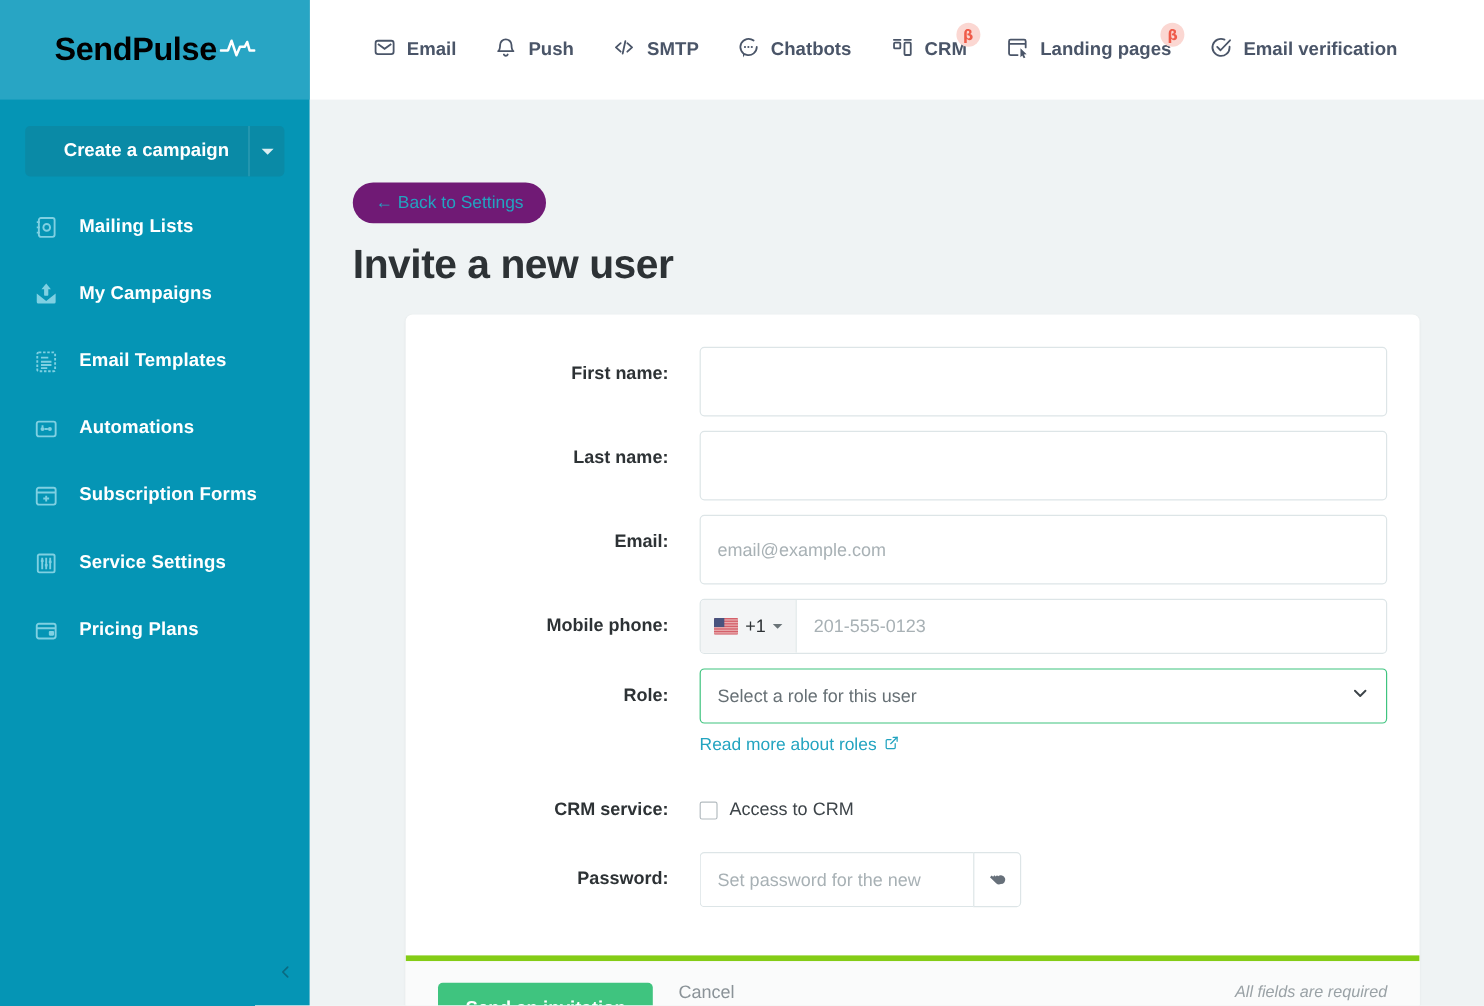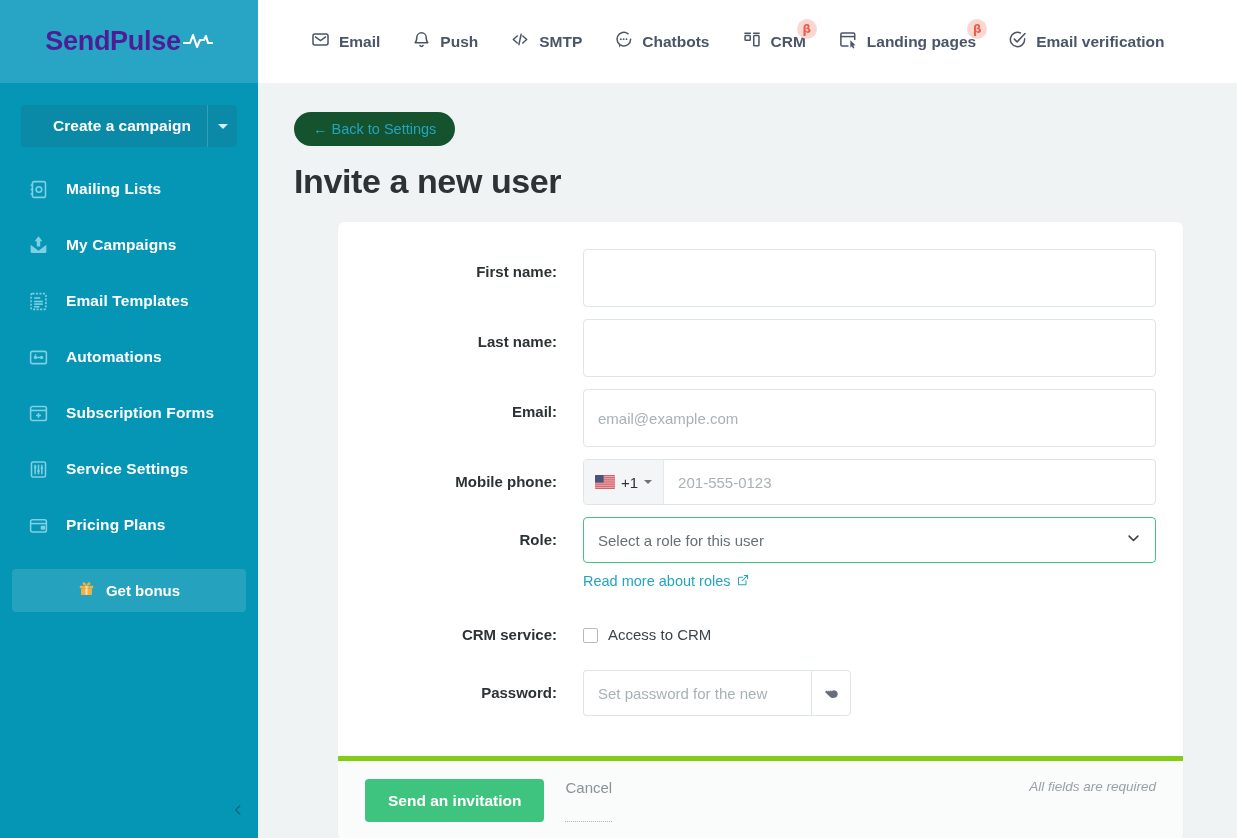--- a/index.html
+++ b/index.html
@@ -17,21 +17,21 @@
     background: #0595b5;
     position: relative;
     display: flex; flex-direction: column;
   }
   .sidebar-header {
     height: 83px; background: #28a5c4;
     display: flex; align-items: center; justify-content: center;
   }
   .logo { display: flex; align-items: flex-end; gap: 0px; }
   .logo-text {
-    color: #4c1d95; font-size: 27px; font-weight: 700; letter-spacing: -0.3px;
+    color: #000000; font-size: 27px; font-weight: 700; letter-spacing: -0.3px;
   }
   .logo-pulse { margin-left: 2px; margin-bottom: 4px; }
 
   .create-campaign-wrap { padding: 22px 21px 0 21px; }
   .create-campaign {
     display: flex; height: 42px; border-radius: 4px; overflow: hidden;
     background: #0a8aa6;
   }
   .create-campaign-main {
     flex: 1; display: flex; align-items: center; justify-content: center;
@@ -83,23 +83,23 @@
     width: 20px; height: 20px; border-radius: 50%;
     background: #fbd7d2; color: #ef5b49;
     font-size: 12px; font-weight: 700;
     display: flex; align-items: center; justify-content: center;
     font-family: "DejaVu Sans", sans-serif;
   }
 
   .content { flex: 1; padding: 29px 54px 0 36px; overflow: hidden; }
   .back-btn {
     display: inline-flex; align-items: center; gap: 7px;
-    background: #14532d; border-radius: 20px;
+    background: #701a75; border-radius: 20px;
     padding: 9px 19px; cursor: pointer;
-    color: #23a4c0; font-size: 14.5px;
+    color: #23a4c0; font-size: 14.5px; margin-top: 40px;
   }
   .page-title {
     font-size: 34px; font-weight: 700; color: #2d3235;
     margin-top: 16px; letter-spacing: -0.4px;
   }
 
   .card {
     margin-top: 21px; background: #ffffff; border-radius: 6px;
     box-shadow: 0 1px 2px rgba(0,0,0,0.05);
     margin-left: 44px;
@@ -310,34 +310,20 @@
           <svg width="21" height="21" viewBox="0 0 24 24" fill="none" stroke="#7fd0e2" stroke-width="1.8">
             <rect x="3" y="5.5" width="18" height="14" rx="2"></rect>
             <line x1="3" y1="9.8" x2="21" y2="9.8"></line>
             <rect x="14.5" y="12.4" width="5" height="4.4" rx="1" fill="#7fd0e2" stroke="none"></rect>
           </svg>
         </span>
         <span class="nav-label">Pricing Plans</span>
       </div>
     </nav>
 
-    <div class="get-bonus-wrap">
-      <div class="get-bonus">
-        <span>
-          <svg width="17" height="17" viewBox="0 0 24 24" fill="#f5b041">
-            <rect x="2.5" y="8" width="19" height="3.6" rx="0.6"></rect>
-            <rect x="4.3" y="11.6" width="15.4" height="9.4" rx="0.8"></rect>
-            <rect x="10.5" y="8" width="3" height="13" fill="#ffffff" opacity="0.55"></rect>
-            <path d="M12 8 C 9 8 6.5 7 6.5 5 C 6.5 3.4 8 2.8 9.3 3.4 C 10.6 4 11.6 6 12 8 Z"></path>
-            <path d="M12 8 C 15 8 17.5 7 17.5 5 C 17.5 3.4 16 2.8 14.7 3.4 C 13.4 4 12.4 6 12 8 Z"></path>
-          </svg>
-        </span>
-        <span class="get-bonus-label">Get bonus</span>
-      </div>
-    </div>
 
     <div class="collapse-btn">
       <span>
         <svg width="14" height="14" viewBox="0 0 24 24" fill="none" stroke="#0b6a81" stroke-width="2.4" stroke-linecap="round" stroke-linejoin="round">
           <polyline points="15,5 8,12 15,19"></polyline>
         </svg>
       </span>
     </div>
   </aside>
 

